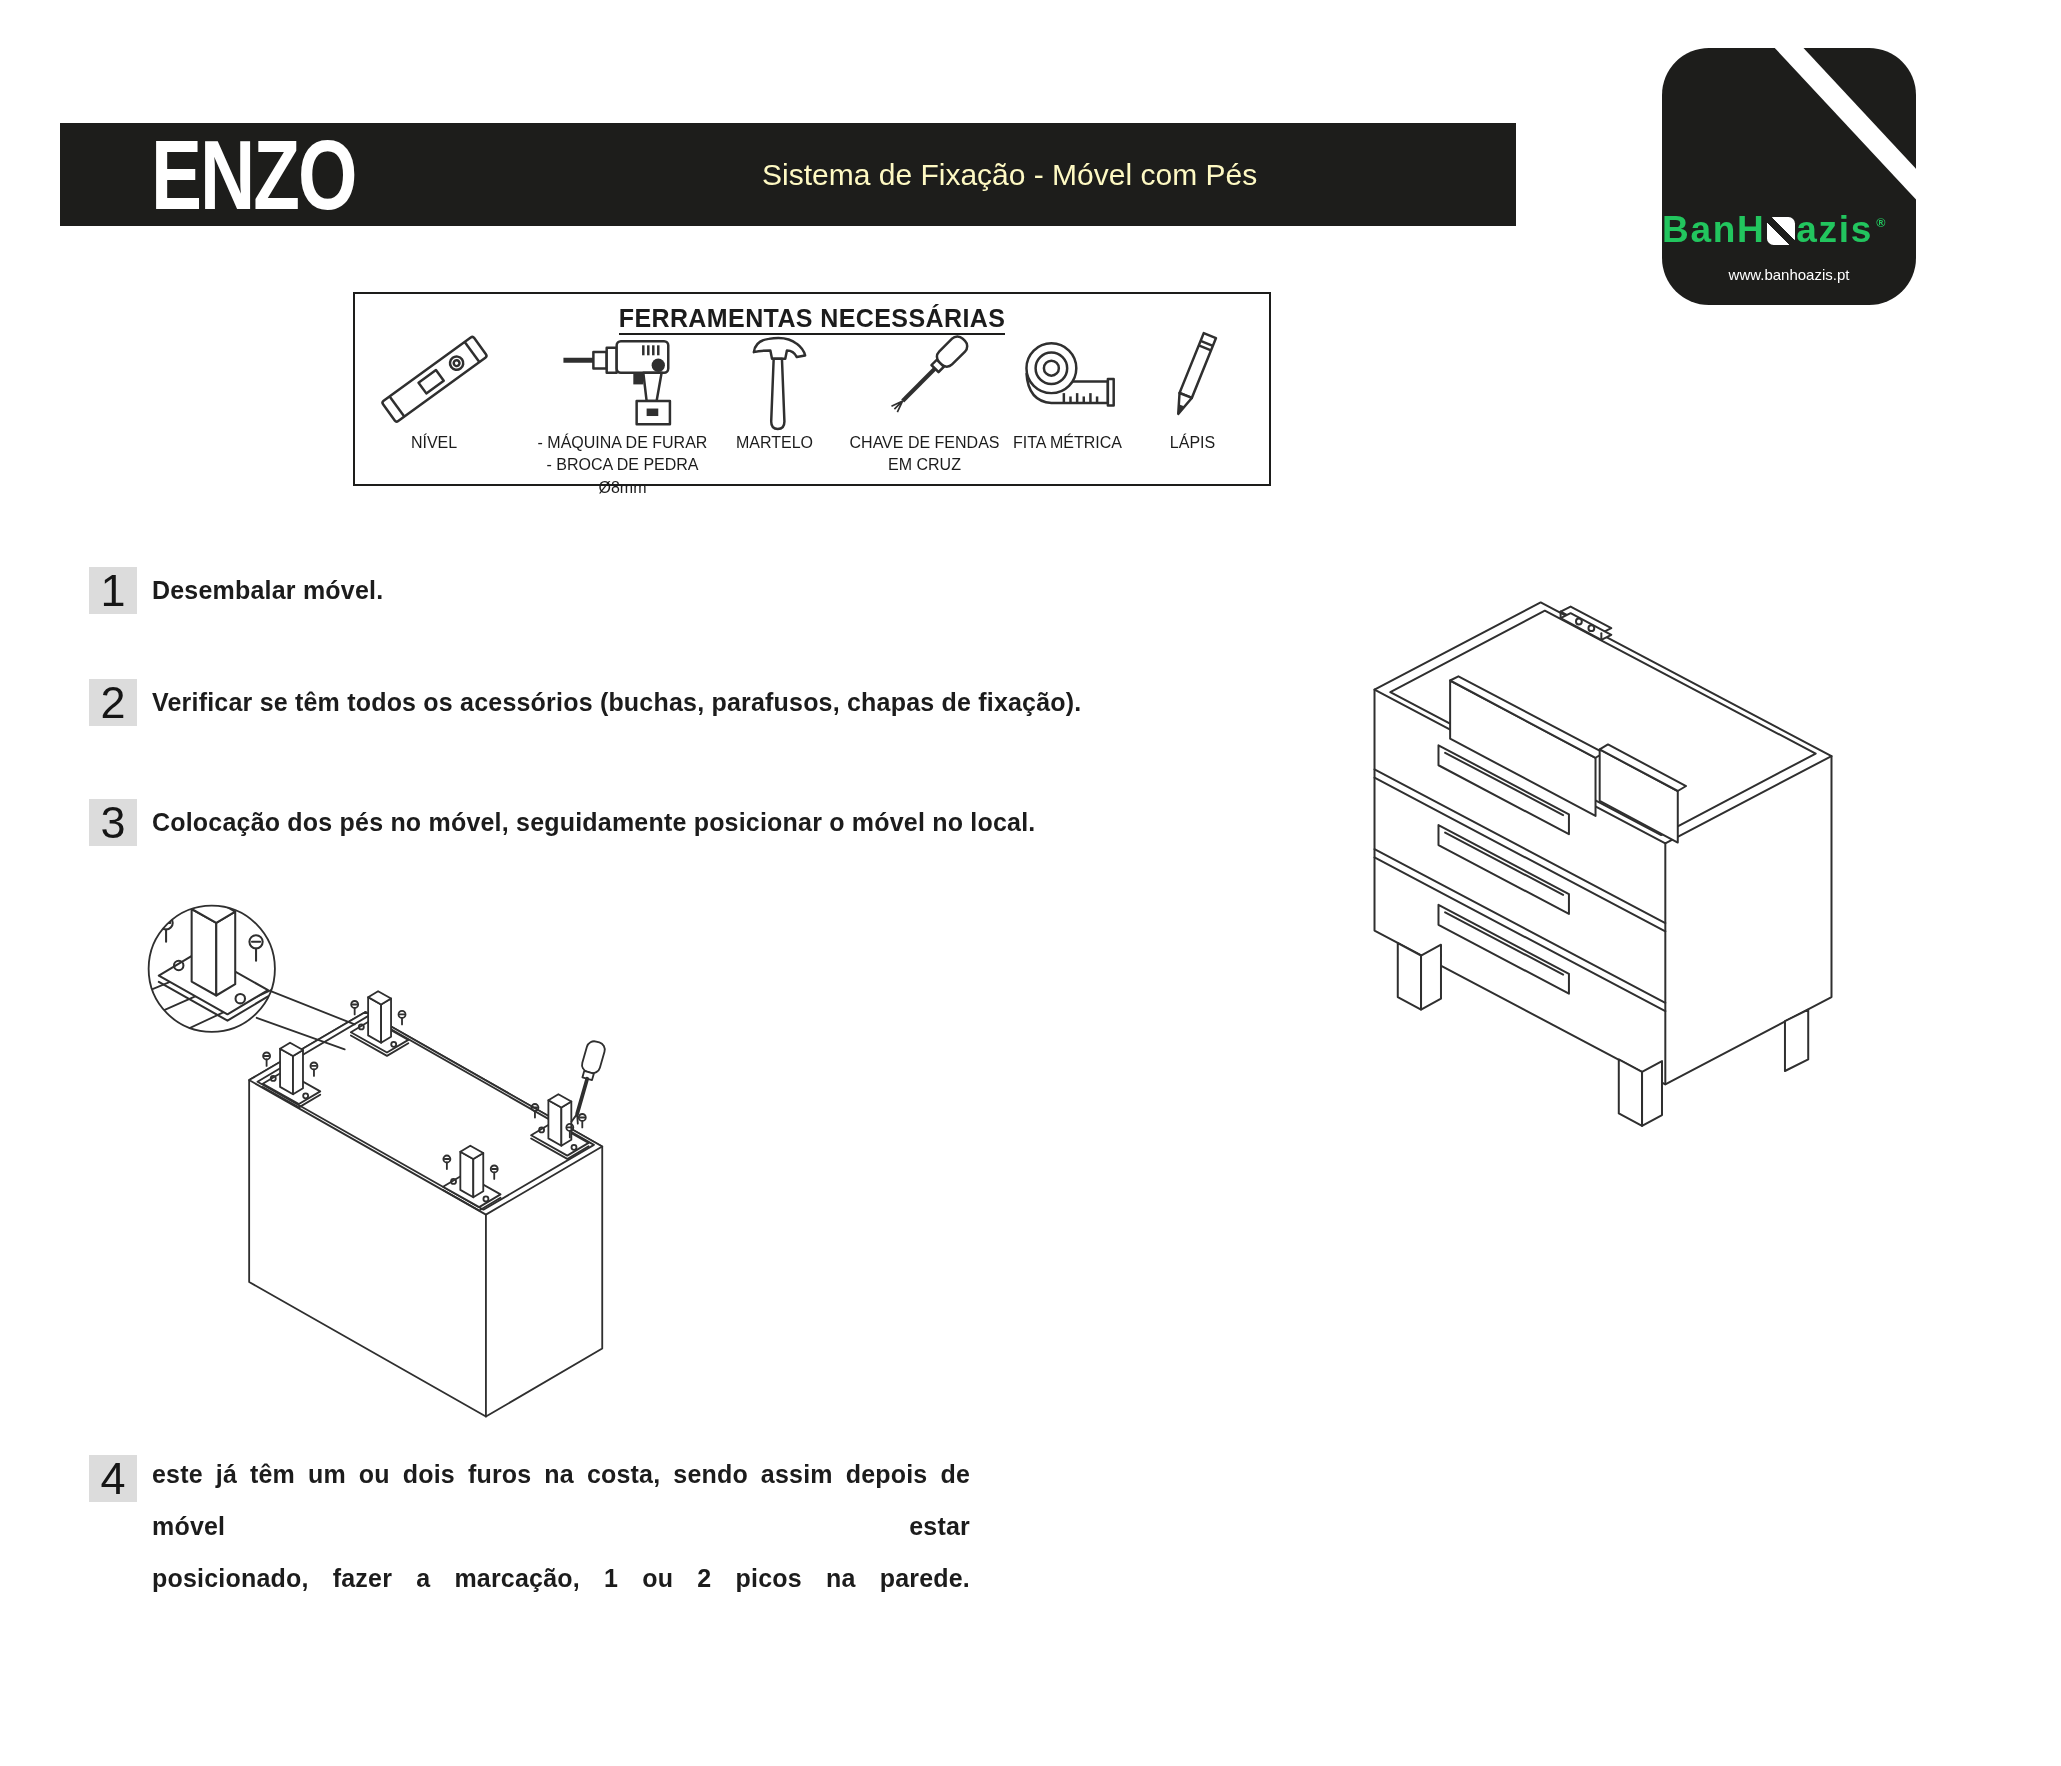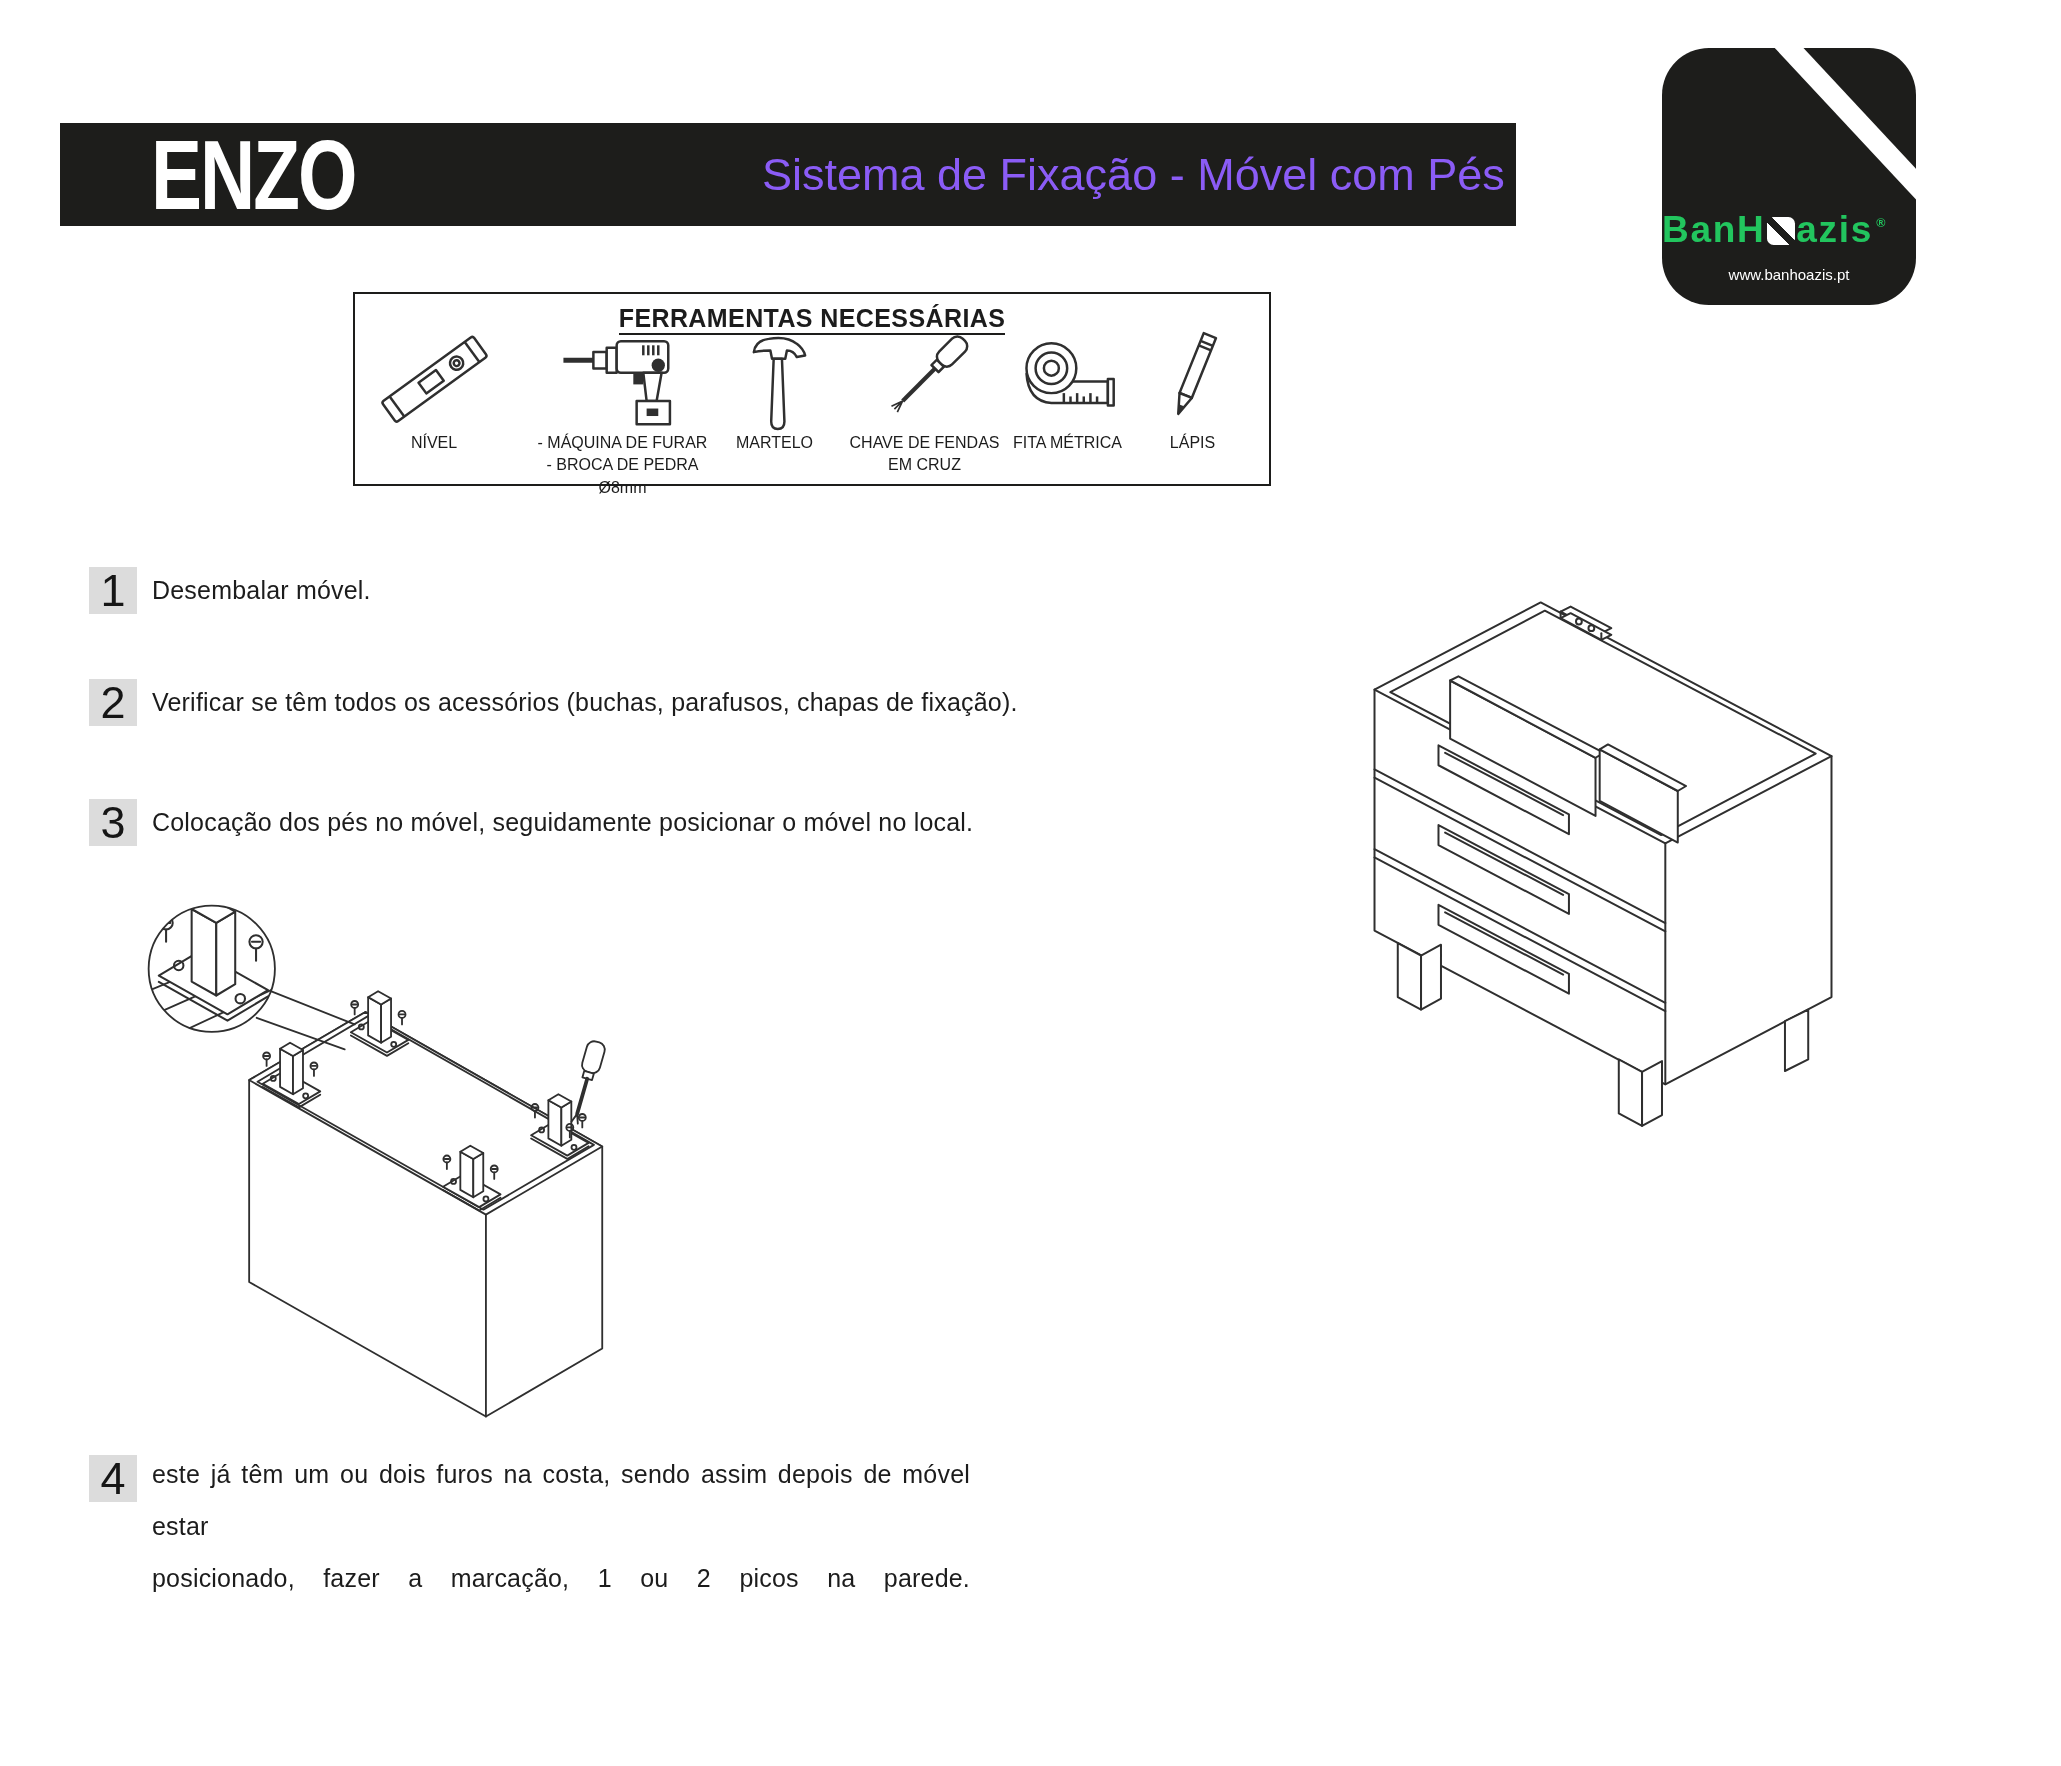--- a/index.html
+++ b/index.html
@@ -5,21 +5,21 @@
   html,body{margin:0;padding:0;background:#fff;}
   .page{position:relative;width:2062px;height:1641px;background:#fff;overflow:hidden;
         font-family:"Liberation Sans", sans-serif;color:#1c1c1c;}
 
   
   .topbar{position:absolute;left:60px;top:123px;width:1456px;height:103px;background:#1d1d1b;
           display:flex;align-items:center;}
   .product{color:#fff;font-size:98px;font-weight:700;letter-spacing:-2.5px;
            transform:scaleX(0.78);transform-origin:left center;margin-left:91px;line-height:1;}
   .subtitle{position:absolute;left:702px;top:50%;transform:translateY(-50%);
-            color:#8b5cf6;font-size:45px;font-weight:400;white-space:nowrap;}
+            color:#fef9c3;font-size:30px;font-weight:400;white-space:nowrap;}
 
   
   .logo{position:absolute;left:1662px;top:48px;width:254px;height:257px;background:#1d1d1b;
         border-radius:47px;overflow:hidden;}
   .logo-stripe{position:absolute;left:87px;top:58px;width:208px;height:21px;background:#fff;
                transform:rotate(47deg);}
   .logo-text{position:absolute;left:0;right:0;top:163px;text-align:left;color:#22c55e;
              font-size:37px;font-weight:700;letter-spacing:1.7px;line-height:1;white-space:nowrap;}
   .logo-square{display:inline-block;width:27.4px;height:27.4px;border-radius:6.6px;margin:0 1.7px;
                vertical-align:-2.5px;
@@ -34,21 +34,21 @@
   .tools-title{display:inline-block;font-size:25px;font-weight:700;letter-spacing:0.4px;
                border-bottom:2.5px solid #1d1d1b;padding-bottom:0;}
   .tool{position:absolute;top:32px;width:183px;text-align:center;}
   .tool-icon{height:106px;display:flex;align-items:center;justify-content:center;}
   .tool-label{font-size:16px;line-height:22.4px;color:#1c1c1c;}
 
   
   .step{position:absolute;left:89px;display:flex;align-items:center;gap:15px;}
   .stepnum{flex:none;width:48px;height:47px;background:#dcdcdc;display:flex;align-items:center;
            justify-content:center;font-size:45px;color:#161616;}
-  .steptext{font-size:25px;letter-spacing:0.2px;white-space:nowrap;}
+  .steptext{font-size:25px;letter-spacing:0.2px;white-space:nowrap;font-weight:bold;}
   .step4{align-items:flex-start;}
   .step4 .steptext{width:818px;white-space:normal;margin-top:-6.6px;}
   .step4 .line{text-align:justify;text-align-last:justify;line-height:52px;}
   .footnote{position:absolute;left:146px;top:1660px;font-size:25px;}
 
   
   .fig{position:absolute;}
   svg{display:block;}
 </style>
 </head>

